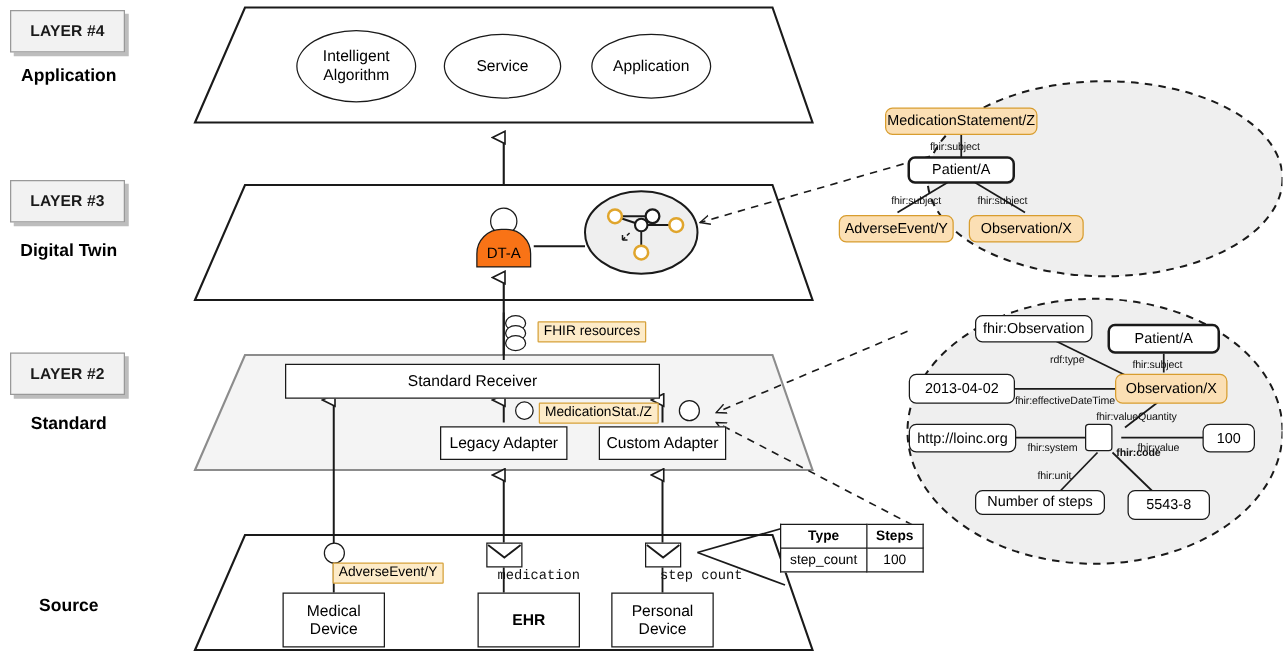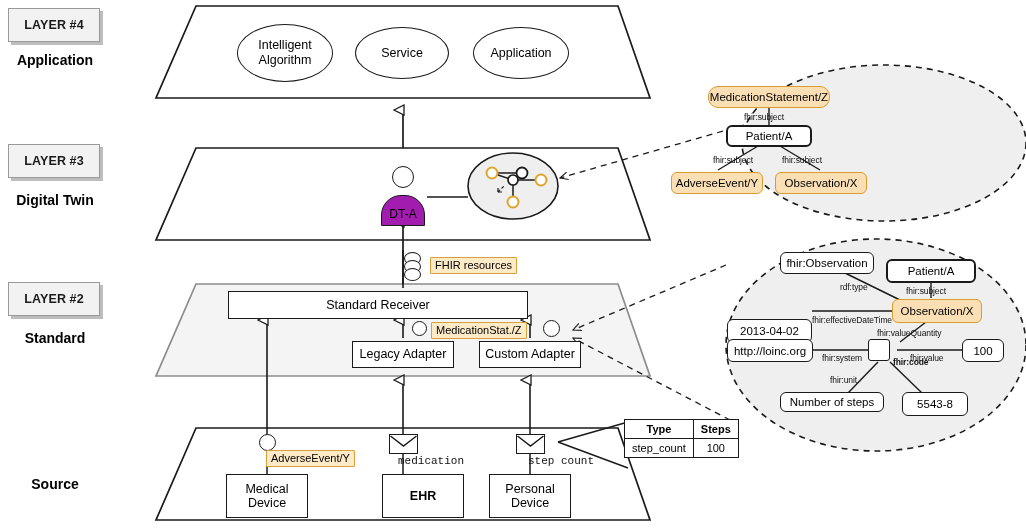--- a/index.html
+++ b/index.html
@@ -79,23 +79,23 @@
   .actor .head {
     position:absolute; left:11px; top:0;
     width:22px; height:22px;
     border:1.6px solid #1a1a1a; border-radius:50%; background:#fff;
   }
   .actor .body {
     position:absolute; left:0; top:17px;
     width:44px; height:31px;
     border:1.6px solid #1a1a1a;
     border-top-left-radius:20px; border-top-right-radius:20px;
-    background:#a21caf;
+    background:#f97316;
     display:flex; align-items:flex-end; justify-content:center;
-    font-size:12px; padding-bottom:4px; color:#000;margin-top:12px;
+    font-size:12px; padding-bottom:4px; color:#000;
   }
 
   
   .discs { position:absolute; width:18px; height:30px; }
   .discs i {
     position:absolute; left:0; width:17px; height:13px;
     border:1.5px solid #1a1a1a; border-radius:50%; background:#fff;
   }
 
   
@@ -301,34 +301,34 @@
       <th>Type</th>
       <th>Steps</th>
     </tr>
     <tr>
       <td>step_count</td>
       <td>100</td>
     </tr>
   </tbody>
     </table>
 
-  <div class="bubble-node hl" style="left:708px; top:86px; width:122px; height:22px;border-radius:10px;">MedicationStatement/Z</div>
+  <div class="bubble-node hl" style="left:708px; top:86px; width:122px; height:22px;">MedicationStatement/Z</div>
   <div class="elabel" style="left:744px; top:112px;">fhir:subject</div>
   <div class="bubble-node strong" style="left:726px; top:125px; width:86px; height:22px;">Patient/A</div>
   <div class="elabel" style="left:713px; top:155px;">fhir:subject</div>
   <div class="elabel" style="left:782px; top:155px;">fhir:subject</div>
   <div class="bubble-node hl" style="left:671px; top:172px; width:92px; height:22px;">AdverseEvent/Y</div>
   <div class="bubble-node hl" style="left:775px; top:172px; width:92px; height:22px;">Observation/X</div>
 
   <div class="bubble-node" style="left:780px; top:252px; width:94px; height:22px;">fhir:Observation</div>
   <div class="bubble-node strong" style="left:886px; top:259px; width:90px; height:24px;">Patient/A</div>
   <div class="elabel" style="left:840px; top:282px;">rdf:type</div>
   <div class="elabel" style="left:906px; top:286px;">fhir:subject</div>
 
-  <div class="bubble-node" style="left:727px; top:299px; width:85px; height:24px;margin-top:20px;">2013-04-02</div>
+  <div class="bubble-node" style="left:727px; top:299px; width:85px; height:24px;">2013-04-02</div>
   <div class="elabel" style="left:812px; top:315px;">fhir:effectiveDateTime</div>
   <div class="bubble-node hl" style="left:892px; top:299px; width:90px; height:24px;">Observation/X</div>
   <div class="elabel" style="left:877px; top:328px;">fhir:valueQuantity</div>
 
   <div class="bubble-node" style="left:727px; top:339px; width:86px; height:23px;">http://loinc.org</div>
   <div class="elabel" style="left:822px; top:353px;">fhir:system</div>
   <div class="bubble-node blank" style="left:868px; top:339px; width:22px; height:22px;"></div>
   <div class="elabel" style="left:910px; top:353px;">fhir:value</div>
   <div class="bubble-node" style="left:962px; top:339px; width:42px; height:23px;">100</div>
 

